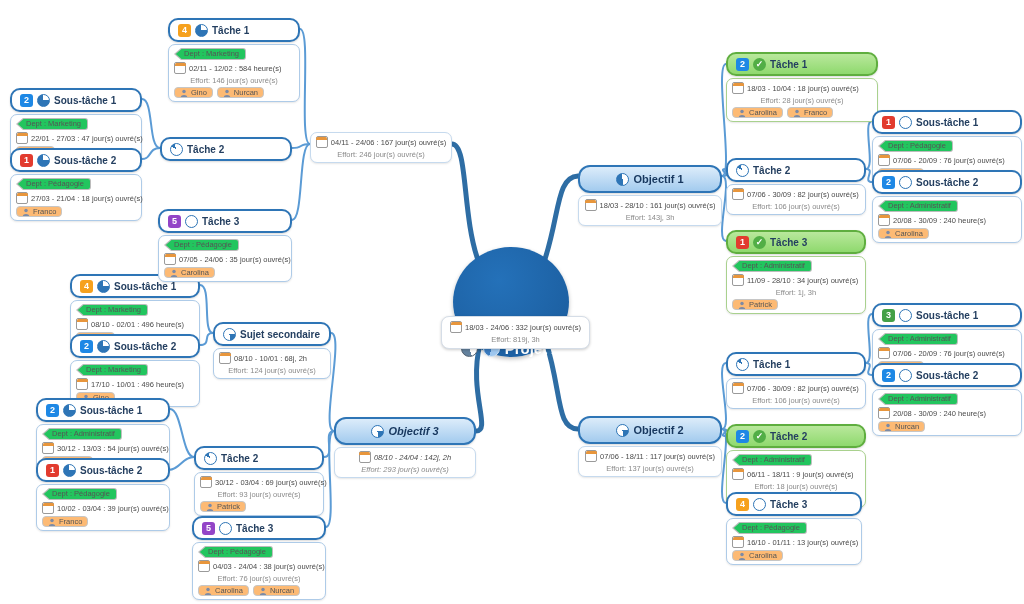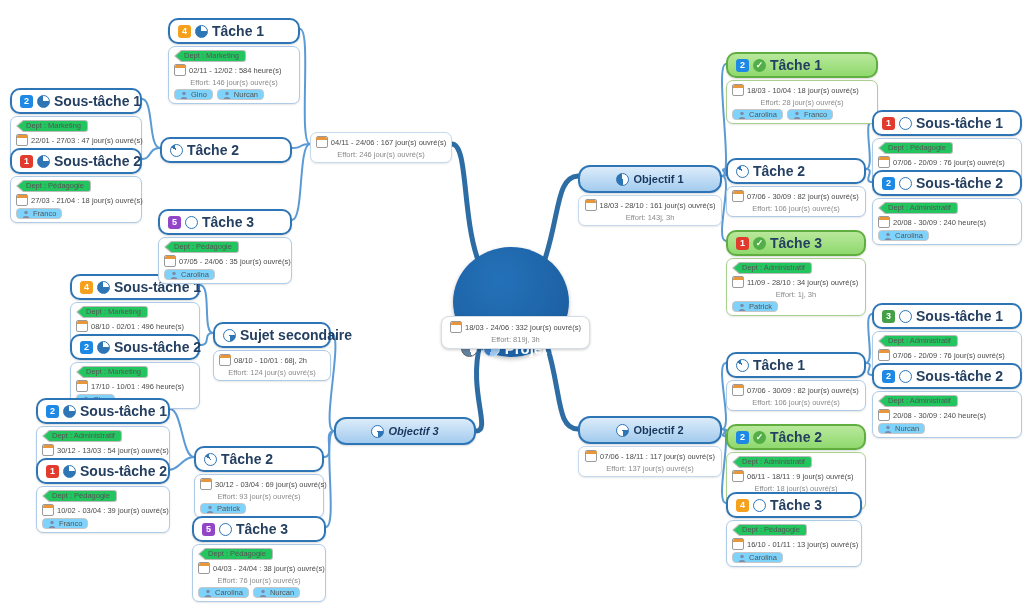--- a/index.html
+++ b/index.html
@@ -9,21 +9,21 @@
   #links path{fill:none;stroke:#5b9bd5;stroke-width:2;stroke-linecap:round;}
   #links path.main{stroke:#2e6da4;stroke-width:5;}
 
   .node{position:absolute;z-index:2;}
   .hdr{display:flex;align-items:center;gap:4px;padding:3px 8px;background:#fff;
        border:2px solid #2e75b6;border-radius:10px;box-shadow:0 1px 2px rgba(0,0,0,.15);
        min-height:14px;}
   .hdr.green{background:linear-gradient(#b9e89c,#8fd96e);border-color:#5fae3f;}
   .hdr.objective{background:linear-gradient(#dcecfa,#a3cbee);border-radius:12px;
        justify-content:center;padding:5px 8px;}
-  .title{font-size:14px;color:#243f60;font-weight:600;white-space:nowrap;}
+  .title{font-size:10px;color:#243f60;font-weight:600;white-space:nowrap;}
   .hdr.objective .title{font-weight:bold;font-size:11px;color:#17375e;}
 
   .ic{width:13px;height:13px;display:inline-block;flex:none;box-sizing:border-box;}
   .pr{border-radius:3px;color:#fff;font-size:9px;font-weight:bold;text-align:center;line-height:13px;}
   .p1{background:#e23b2e;} .p2{background:#1e88e5;} .p3{background:#43a047;}
   .p4{background:#f6a11d;} .p5{background:#9345c7;}
   .prog{border:1.5px solid #2e75b6;border-radius:50%;background:#fff;}
   .prog5{background:conic-gradient(from 300deg,#2e75b6 0 40deg,#ffffff 0);}
   .prog25{background:conic-gradient(from 90deg,#2e75b6 0 25%,#ffffff 0);}
   .prog50{background:conic-gradient(from 180deg,#2e75b6 0 50%,#ffffff 0);}
@@ -42,21 +42,21 @@
   .cal{width:10px;height:10px;border:1px solid #9a9a9a;border-radius:2px;background:#fff;
        position:relative;flex:none;}
   .cal::before{content:"";position:absolute;left:-0.5px;right:-0.5px;top:-0.5px;height:3px;
        background:#e8963c;border-radius:1.5px 1.5px 0 0;}
   .dept-o{display:inline-block;background:#bcbcbc;padding:1px;border-radius:3px;
        clip-path:polygon(7px 0,100% 0,100% 100%,7px 100%,0 50%);}
   .dept-i{display:inline-block;background:#22c55e;padding:0 6px 1px 9px;font-size:7.5px;color:#555;
        border-radius:2px;clip-path:polygon(6.5px 0,100% 0,100% 100%,6.5px 100%,0.8px 50%);
        white-space:nowrap;}
   .pill{display:inline-flex;align-items:center;gap:3px;border:1px solid #c6c6c6;border-radius:4px;
-        padding:0 5px;background:#7dd3fc;font-size:7.5px;color:#555;white-space:nowrap;}
+        padding:0 5px;background:#fdba74;font-size:7.5px;color:#555;white-space:nowrap;}
   .person{display:inline-flex;flex:none;}
 
   
   #center-circle{position:absolute;left:453px;top:247px;width:116px;height:110px;z-index:1;
       border-radius:50%;background:radial-gradient(circle at 40% 30%,#2471b9,#1a5a9a);
       display:flex;align-items:flex-end;justify-content:center;gap:5px;
       box-shadow:0 2px 4px rgba(0,0,0,.25);}
   #center-circle .ctitle{font-size:15px;font-weight:bold;color:#fff;white-space:nowrap;}
   .cic{width:15px;height:15px;border-radius:50%;display:inline-block;flex:none;}
   .clock{background:conic-gradient(#ffd966 0 20%,#ffffff 0 45%,#64829e 0 100%);border:1px solid #51606f;}
@@ -435,20 +435,29 @@
             <span>Carolina</span>
           </span>
         </div>
       </div>
     </div>
     <div class="node kind-objective" id="obj3">
       <div class="hdr objective">
         <span class="ic prog prog25"></span>
         <span class="title">Objectif 3</span>
       </div>
+      <div class="nbody">
+        <div class="row">
+          <span class="cal"></span>
+          <span>08/10 - 24/04 : 142j, 2h</span>
+        </div>
+        <div class="row eff">
+          <span>Effort: 293 jour(s) ouvré(s)</span>
+        </div>
+      </div>
     </div>
     <div class="node kind-task" id="ss">
       <div class="hdr blue">
         <span class="ic prog prog25"></span>
         <span class="title">Sujet secondaire</span>
       </div>
       <div class="nbody">
         <div class="row">
           <span class="cal"></span>
           <span>08/10 - 10/01 : 68j, 2h</span>

